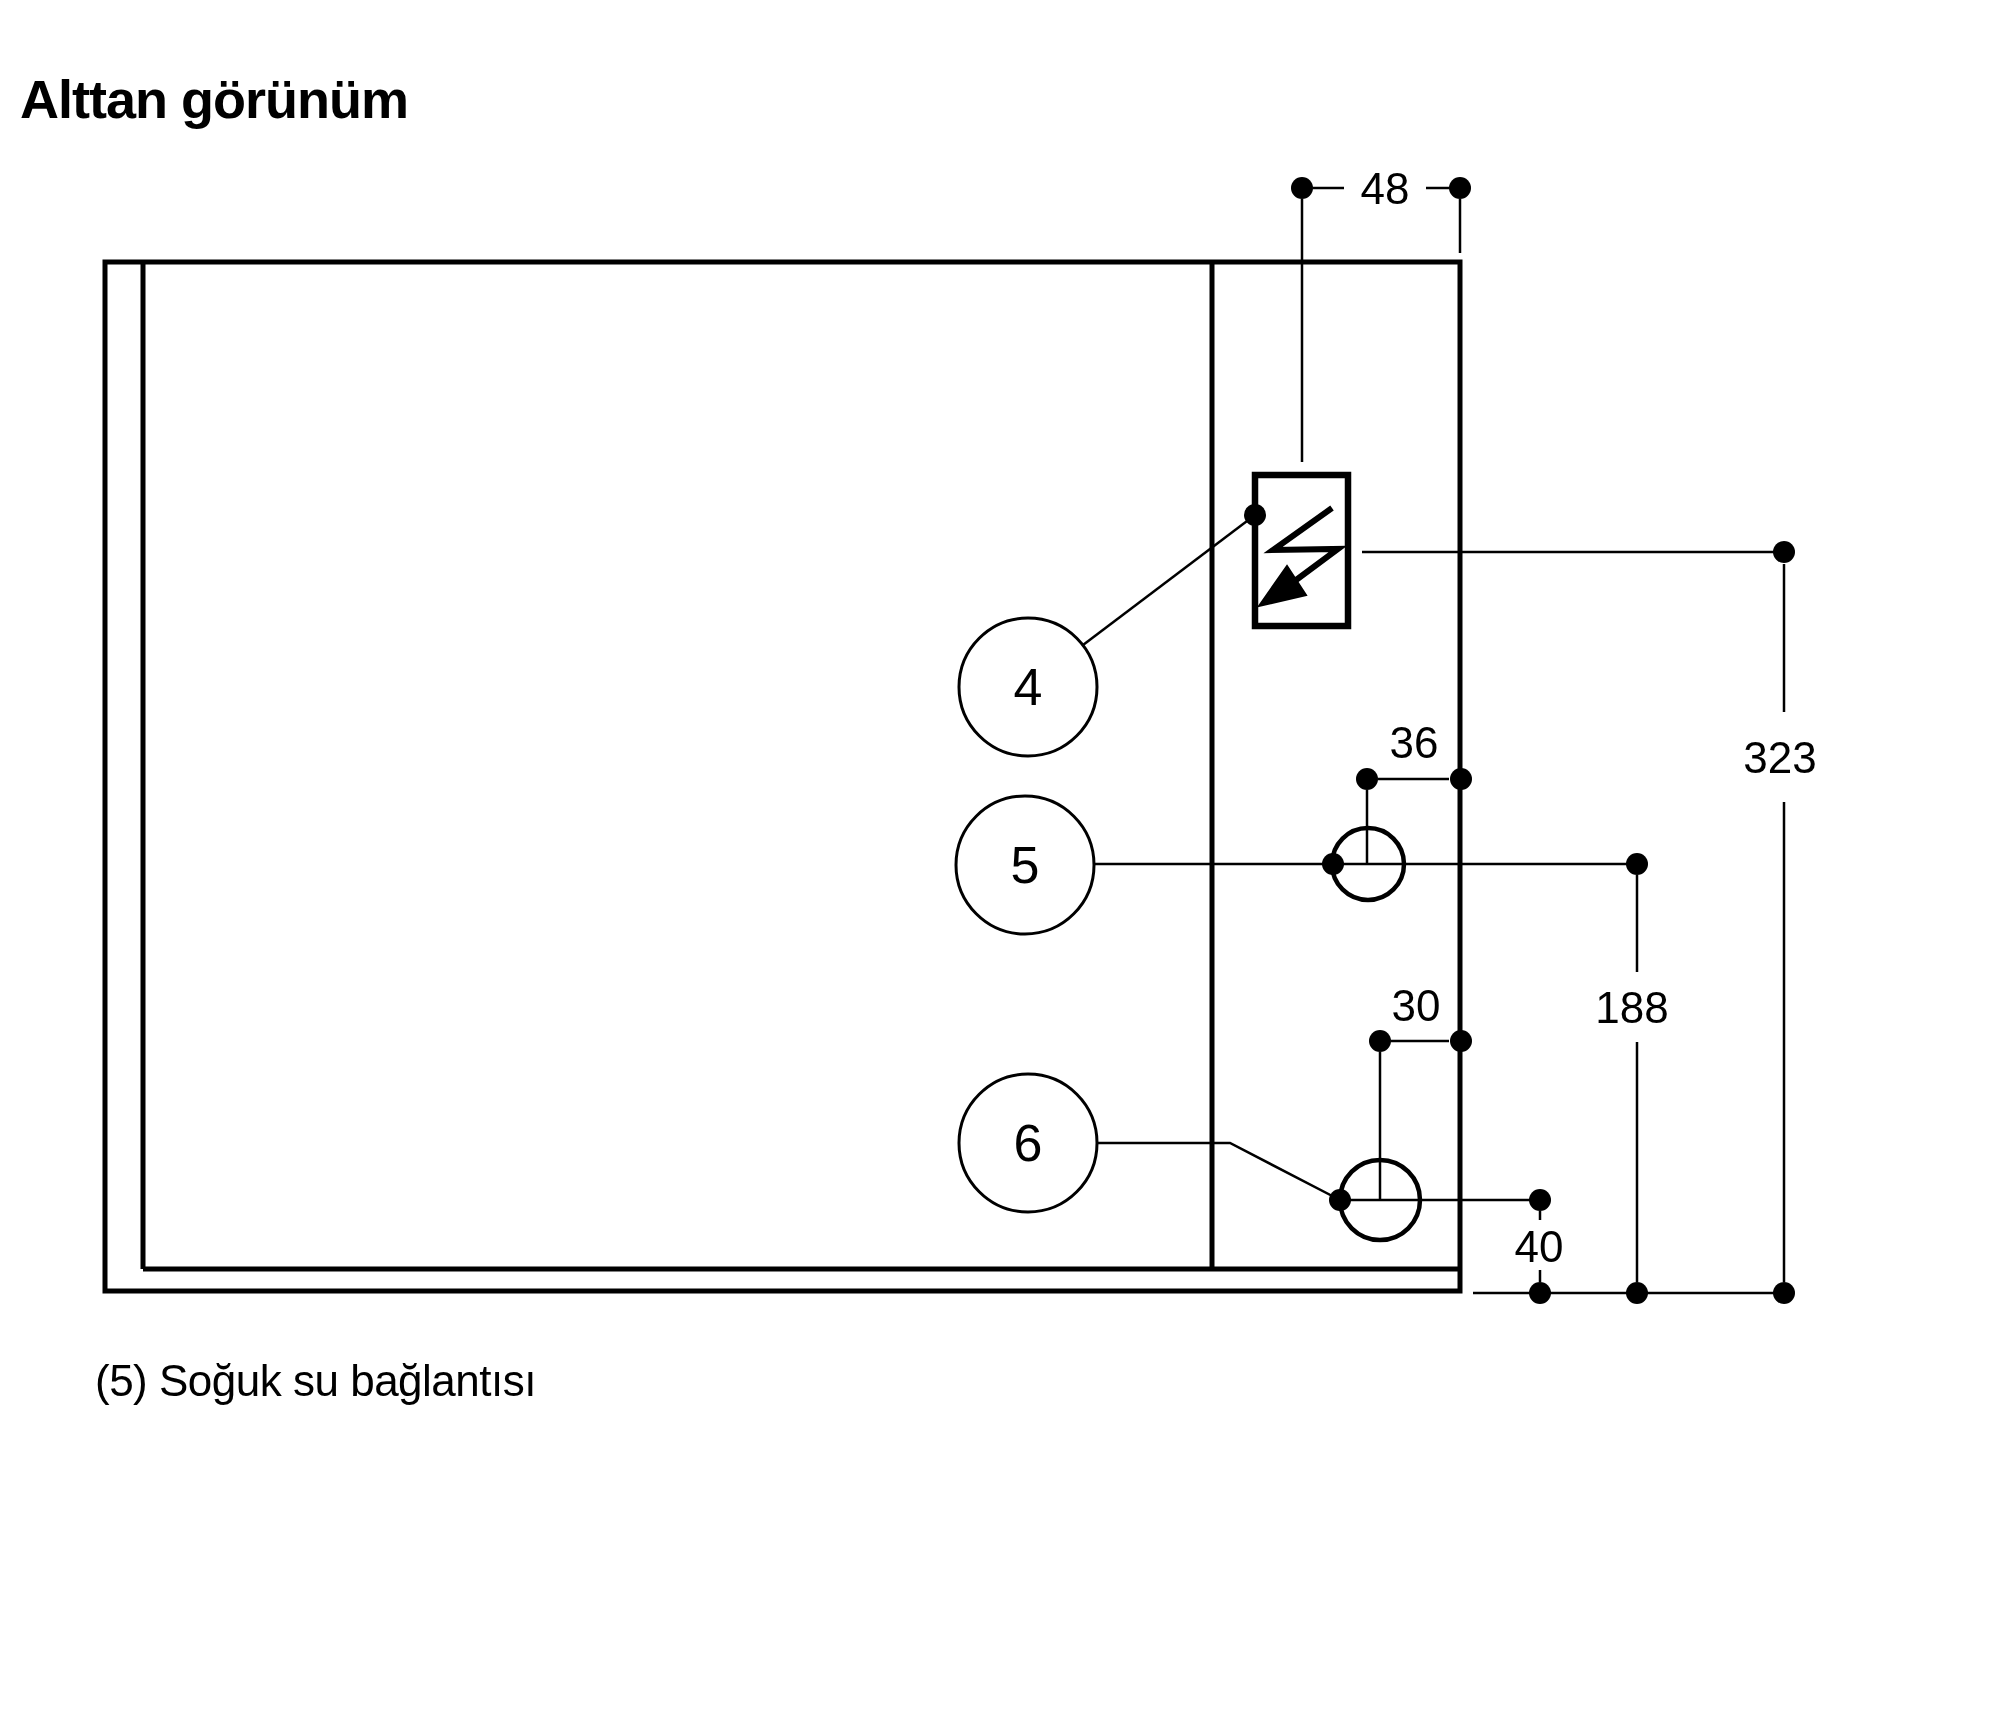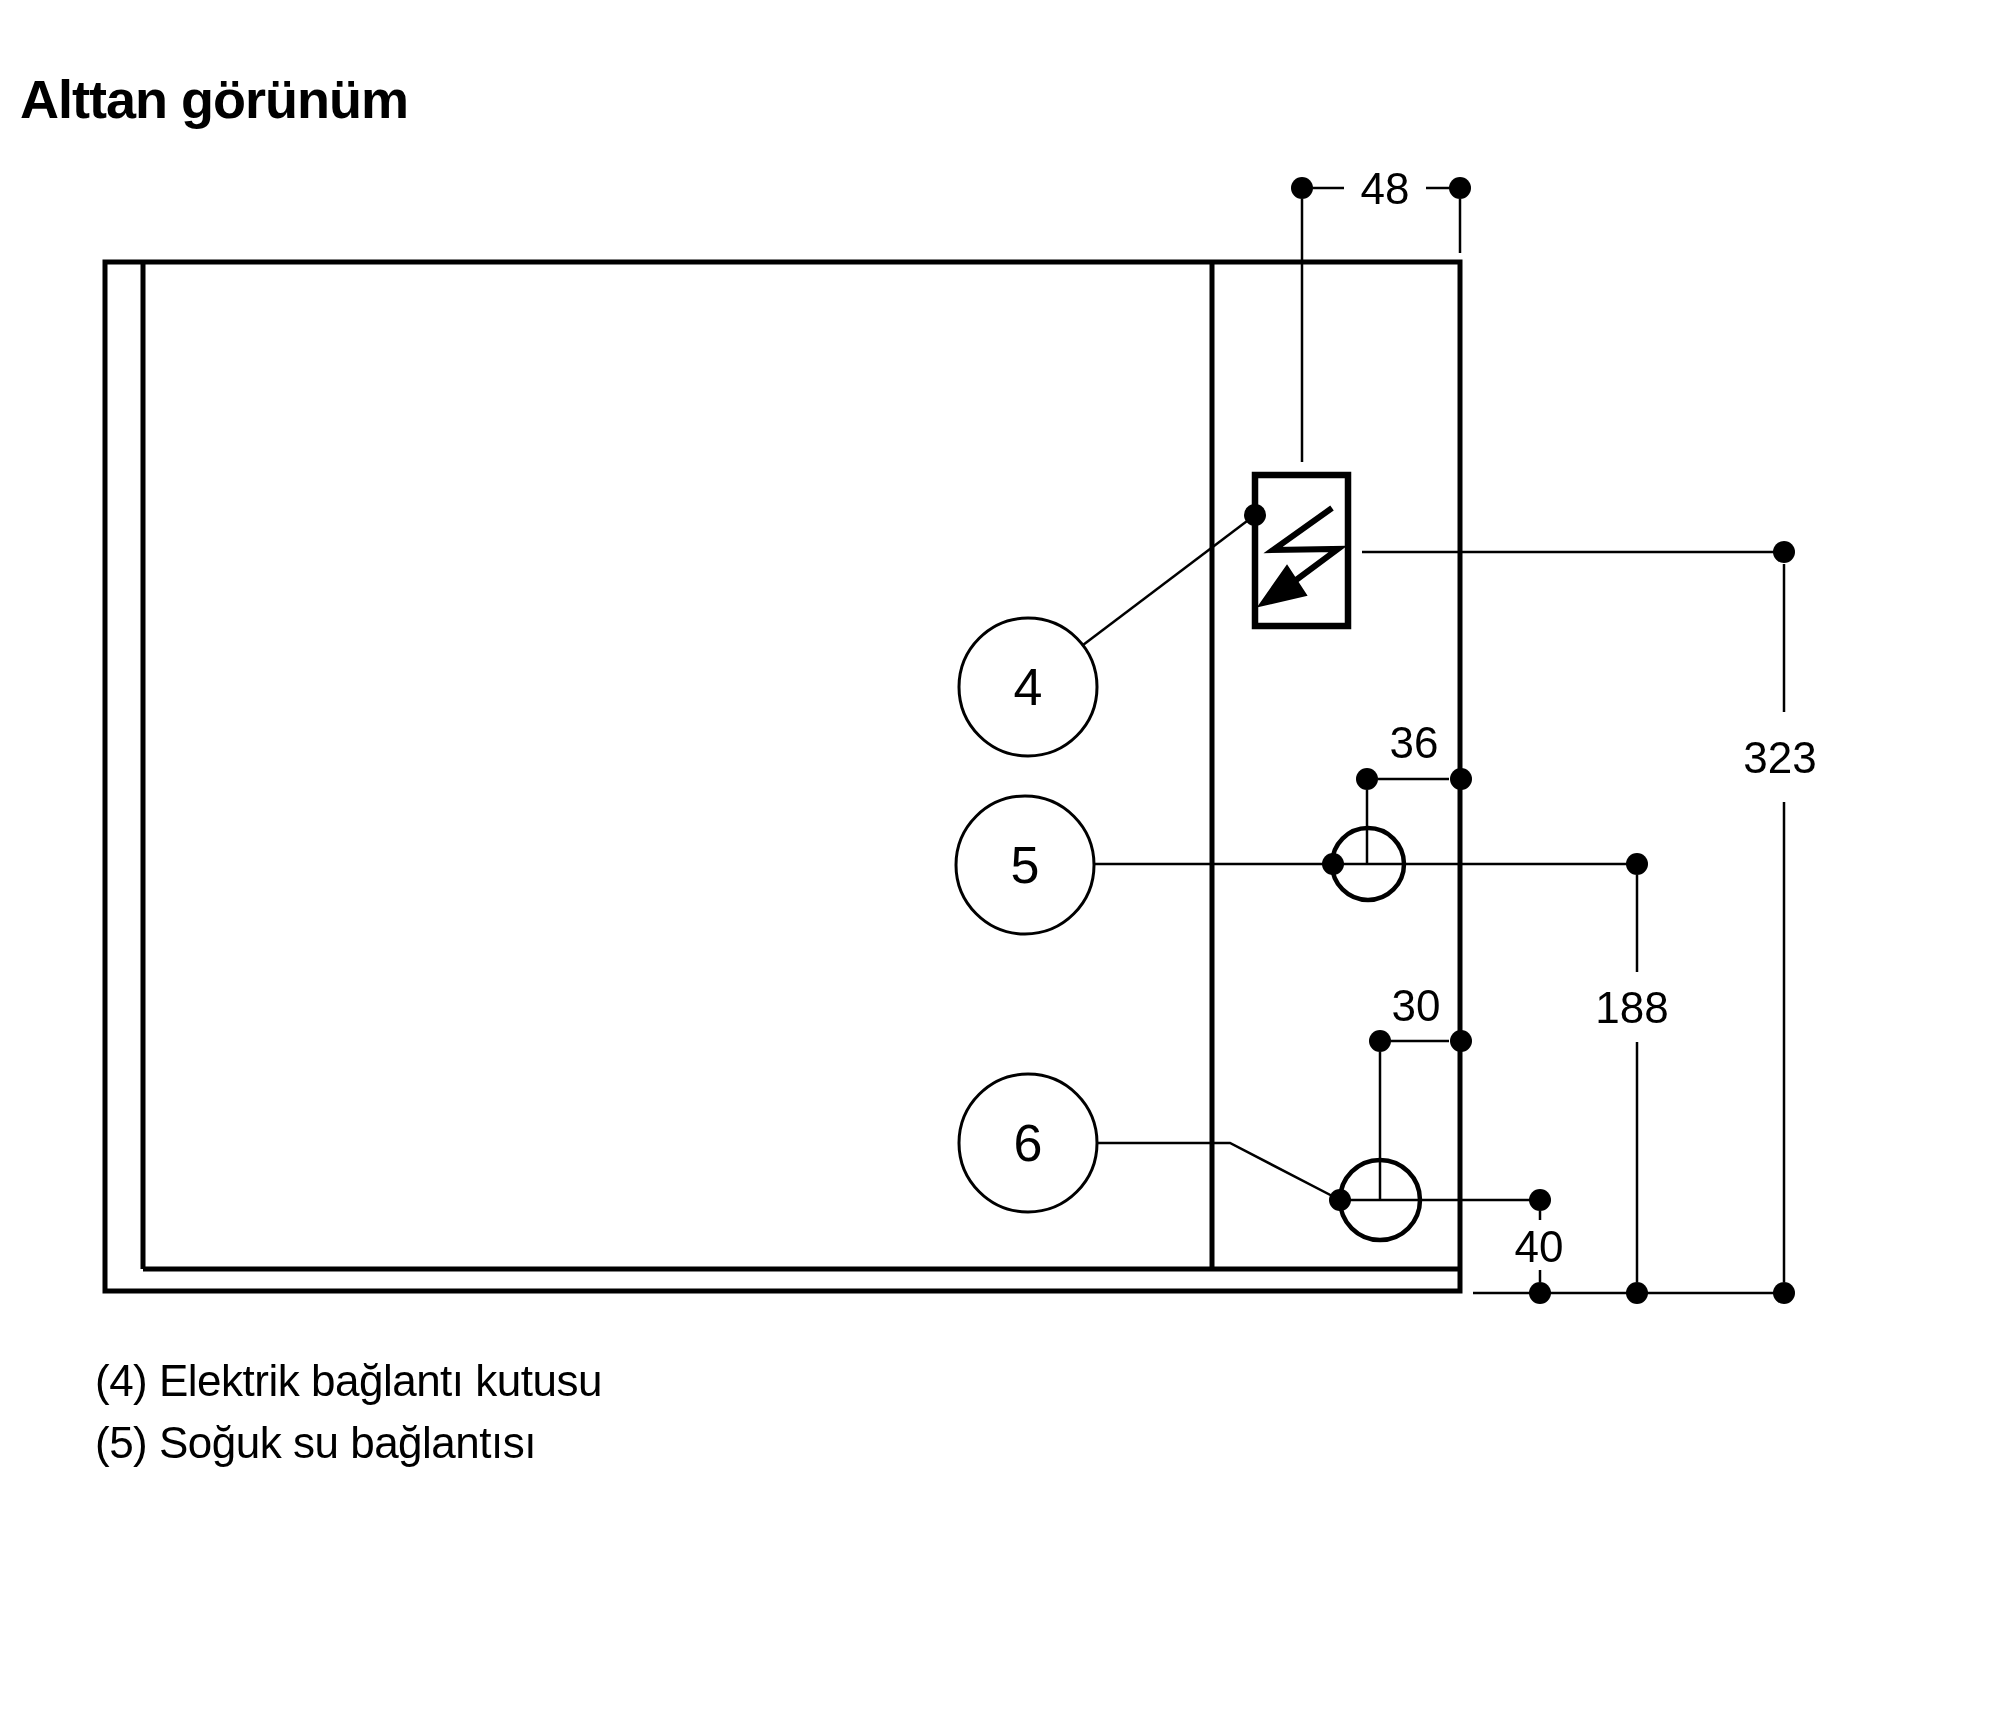--- a/index.html
+++ b/index.html
@@ -148,17 +148,16 @@
     <g>
       <polyline points="1097,1143 1230,1143 1340,1200" fill="none" stroke="#000000" stroke-width="2.5"></polyline>
       <circle cx="1340" cy="1200" r="11" fill="#000000"></circle>
       <circle cx="1028" cy="1143" r="69" fill="#ffffff" stroke="#000000" stroke-width="3"></circle>
       <text class="callout-label" x="1028" y="1161" text-anchor="middle">6</text>
     </g>
 
   </svg>
 
   <div class="legend">
-    <div>(4) Elektrik bağlantı kutusu</div>
     <div>(5) Soğuk su bağlantısı</div>
   </div>
 
 </div>
 
 </body></html>

